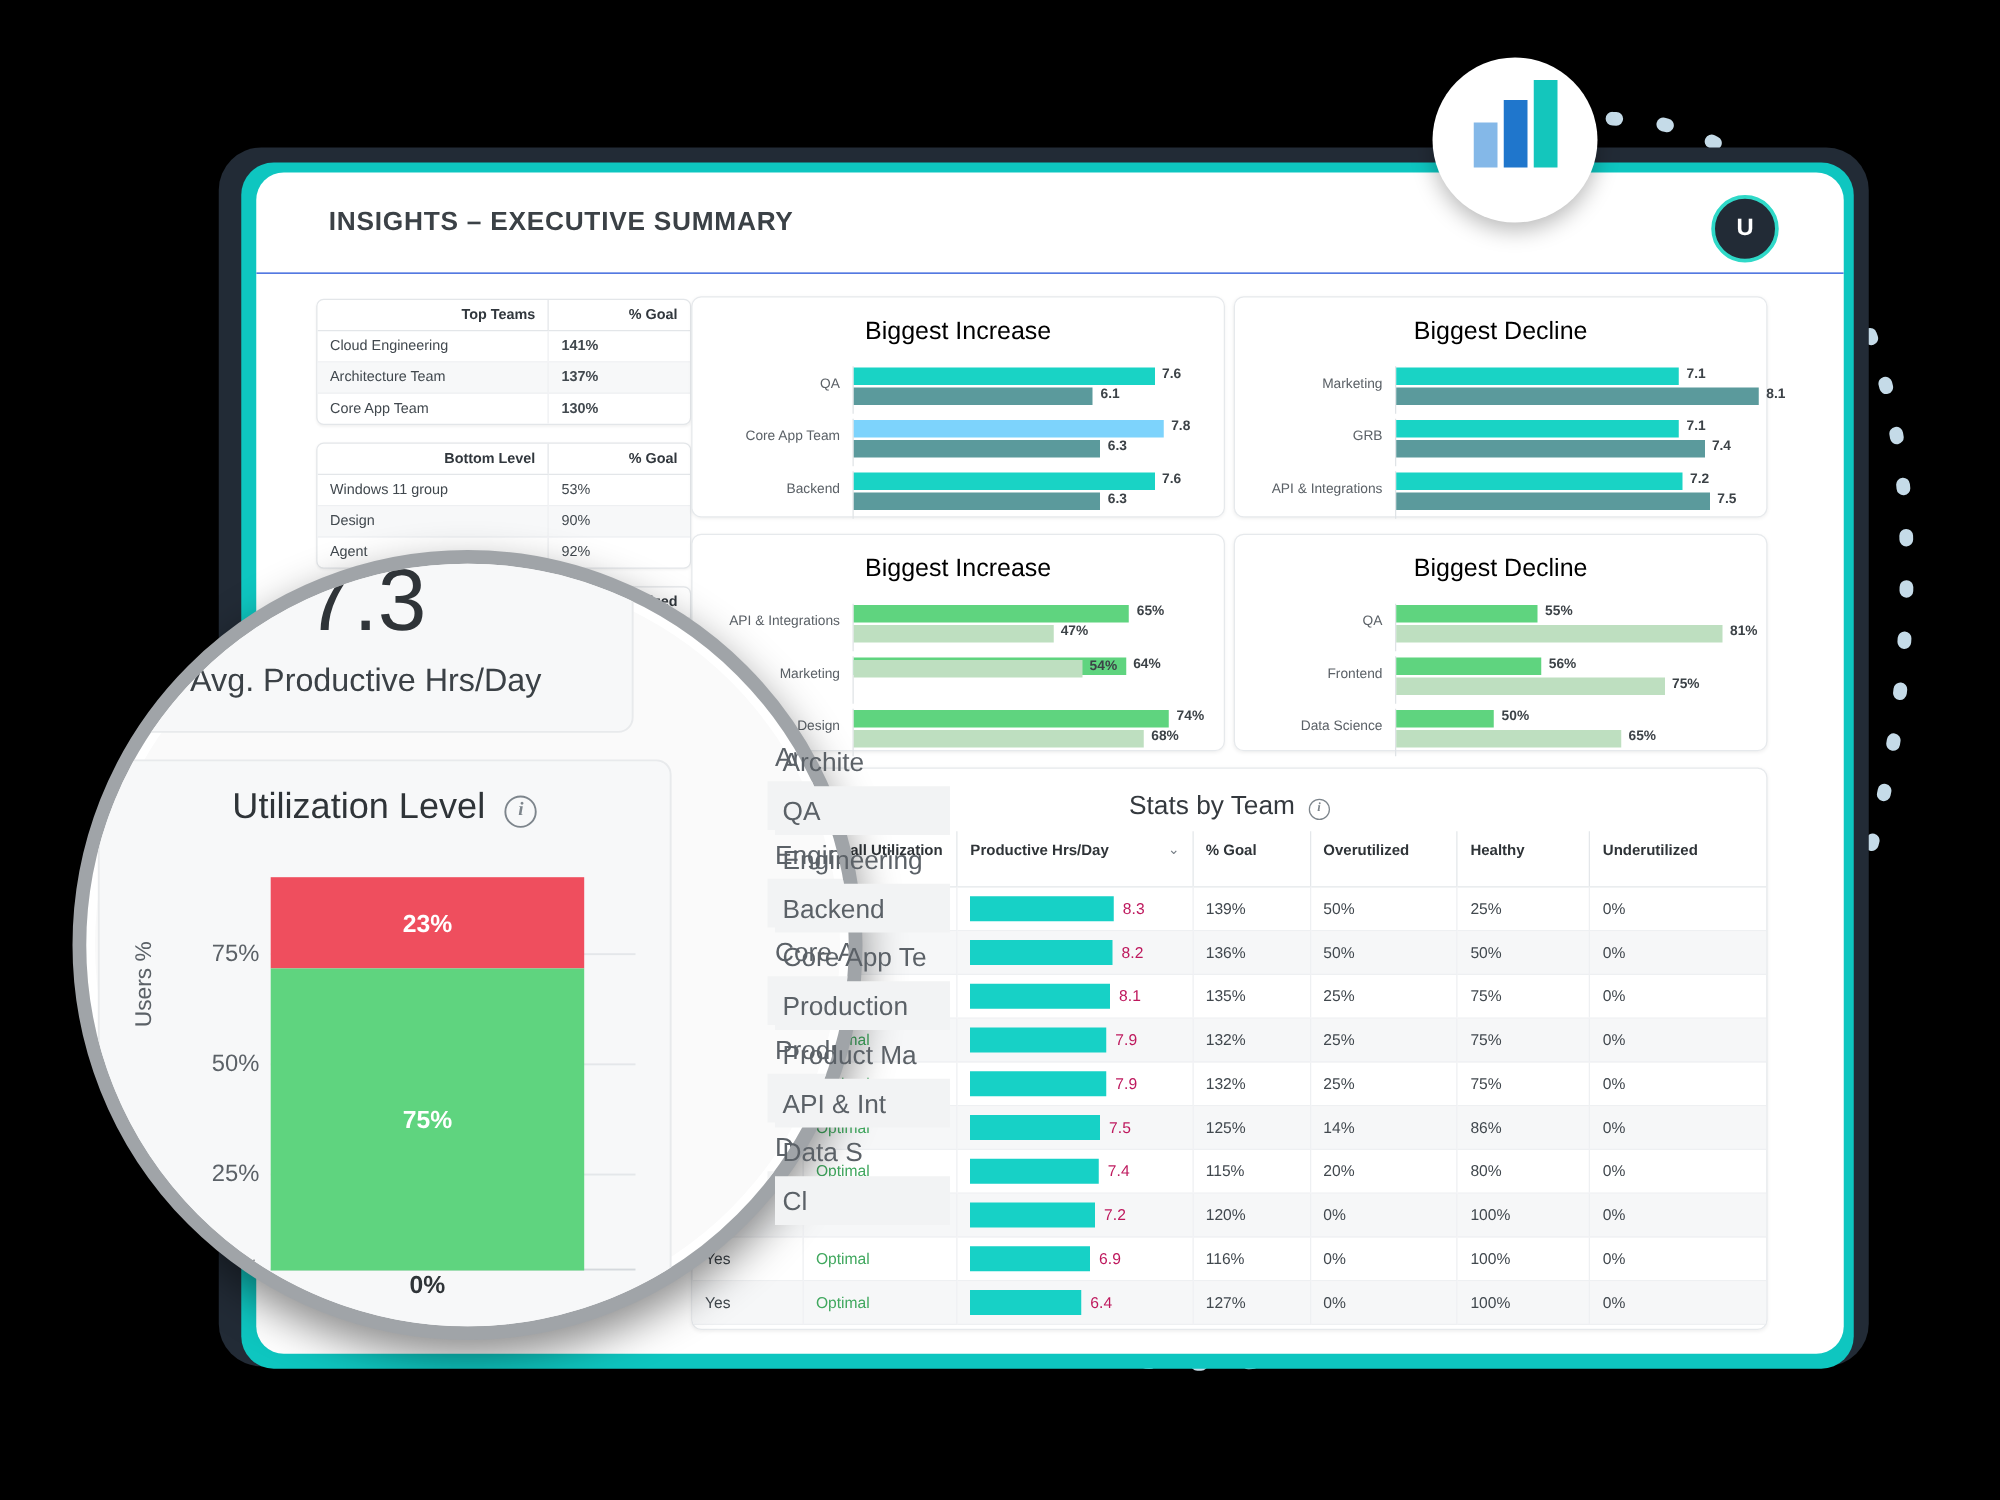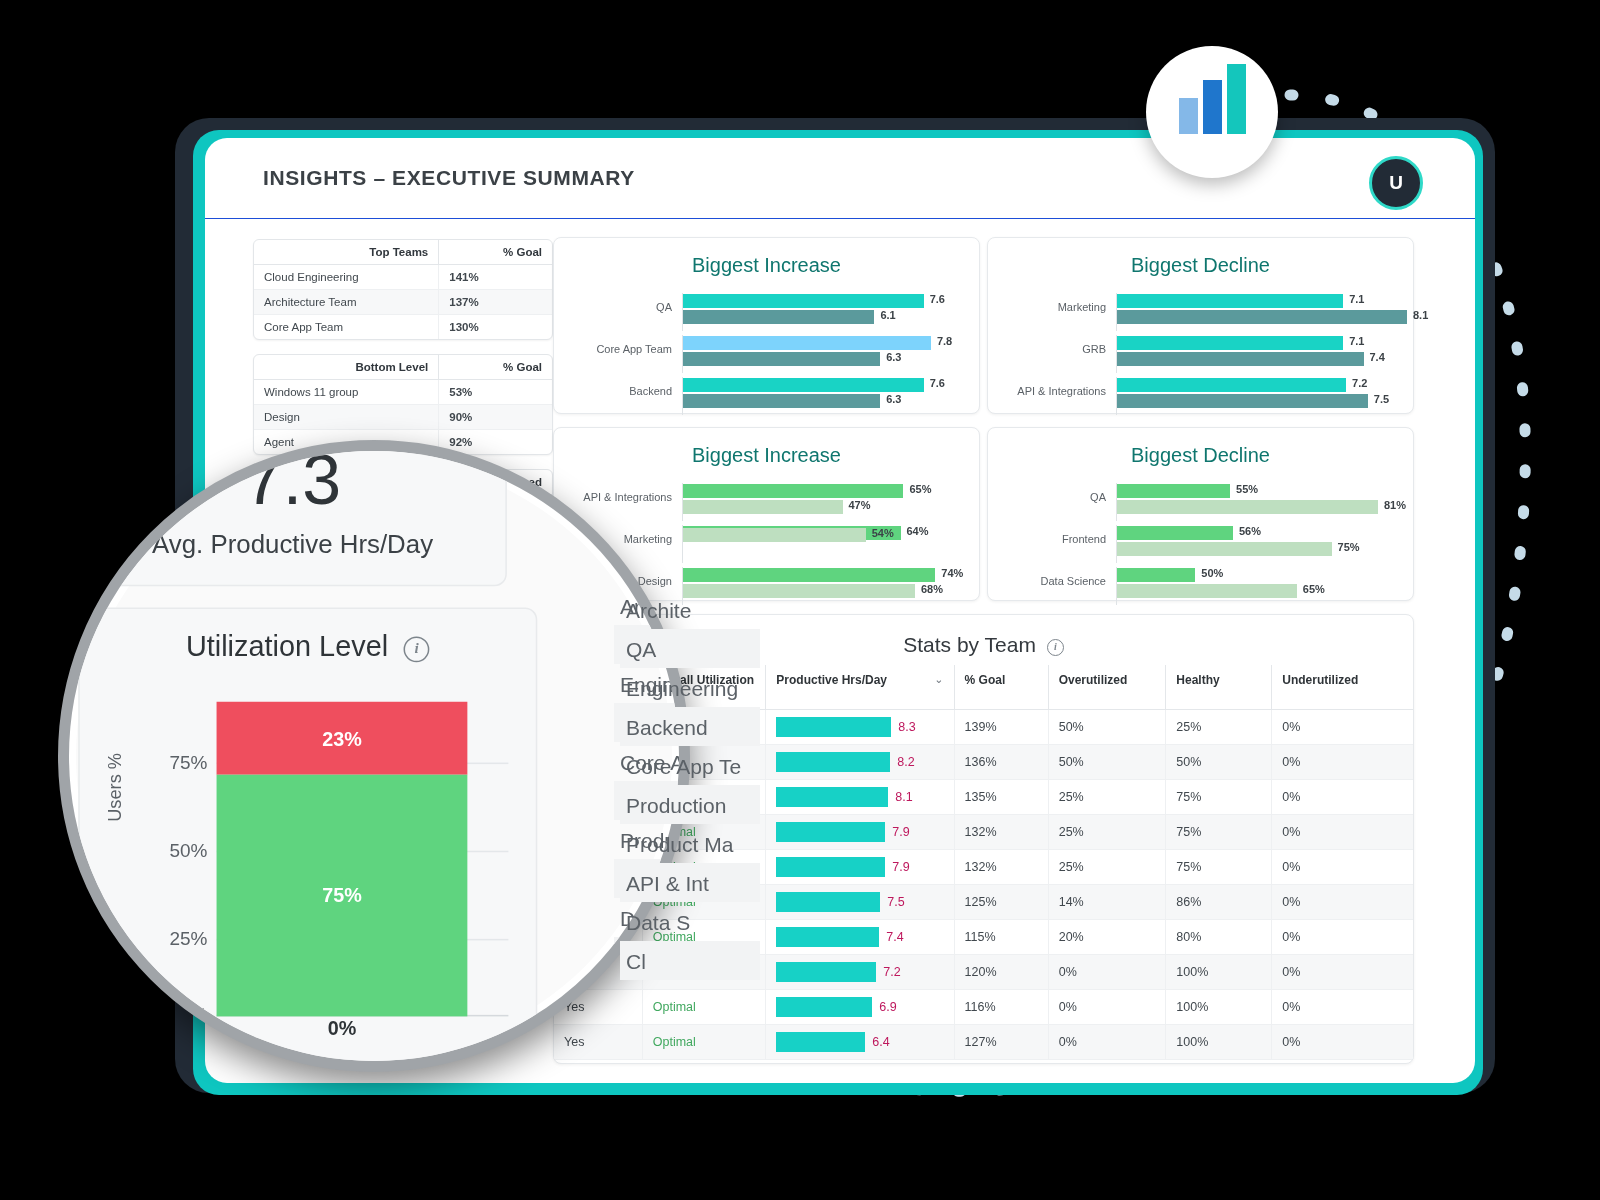--- a/index.html
+++ b/index.html
@@ -33,21 +33,21 @@
   .mt{width:100%;border-collapse:collapse;font-size:11.5px;}
   .mt th{text-align:right;padding:6px 10px;font-weight:bold;color:#31373d;font-size:11.5px;
      border-bottom:1px solid #e3e6e9;}
   .mt th.sep{border-left:1px solid #e3e6e9;}
   .mt td{padding:6px 10px;color:#41484e;border-bottom:1px solid #eef0f2;}
   .mt td.sep{border-left:1px solid #eef0f2;}
   .mt tr:nth-child(odd of .row) td{background:#fafbfb;}
   .mt tr.alt td{background:#f7f8f9;}
   .mt tr:last-child td{border-bottom:none;}
   .good{color:#5cb85c;font-weight:bold;}
-  .bad{color:#ef4e4e;font-weight:bold;}
+  .bad{color:#ef4e4e;font-weight:normal;}
   .col-a{width:62%;}
   .col-b{width:38%;}
 
   
   .kpi{background:#f7f8f9;border:1px solid #e8eaec;border-radius:8px;text-align:center;
     padding:18px 0 16px;margin-bottom:14px;}
   .kpi-val{font-size:46px;color:#2f3438;line-height:1;font-weight:normal;}
   .kpi-lbl{font-size:17px;color:#3b4146;margin-top:10px;}
 
   
@@ -64,21 +64,21 @@
   .stack{position:absolute;left:115px;width:250px;bottom:16px;}
   .seg{position:relative;display:flex;align-items:center;justify-content:center;
      font-size:13px;font-weight:bold;}
   .legend{display:flex;justify-content:center;gap:20px;margin-top:14px;padding-bottom:4px;}
   .lg{display:flex;align-items:center;gap:7px;font-size:16px;color:#4a5055;}
   .dot{width:15px;height:15px;border-radius:50%;}
 
   
   .card{position:absolute;background:#fff;border:1px solid #e6e9ec;border-radius:8px;
     box-shadow:0 1px 3px rgba(0,0,0,.06);}
-  .card-title{text-align:center;font-size:20px;color:#0f766e;padding-top:16px;}
+  .card-title{text-align:center;font-size:20px;color:#000000;padding-top:16px;}
 
   .bars{position:relative;margin-top:14px;}
   .brow{position:relative;height:42px;}
   .bname{position:absolute;left:0;top:10px;width:118px;text-align:right;font-size:11px;
     color:#5b6167;}
   .bwrap{position:absolute;left:128px;right:6px;top:2px;bottom:2px;
     border-left:1.5px solid #dfe3e6;}
   .bar{position:absolute;height:14px;border-radius:0;}
   .bar .v{position:absolute;left:100%;margin-left:6px;top:-1px;font-size:11px;font-weight:bold;
      color:#3c4247;white-space:nowrap;}

